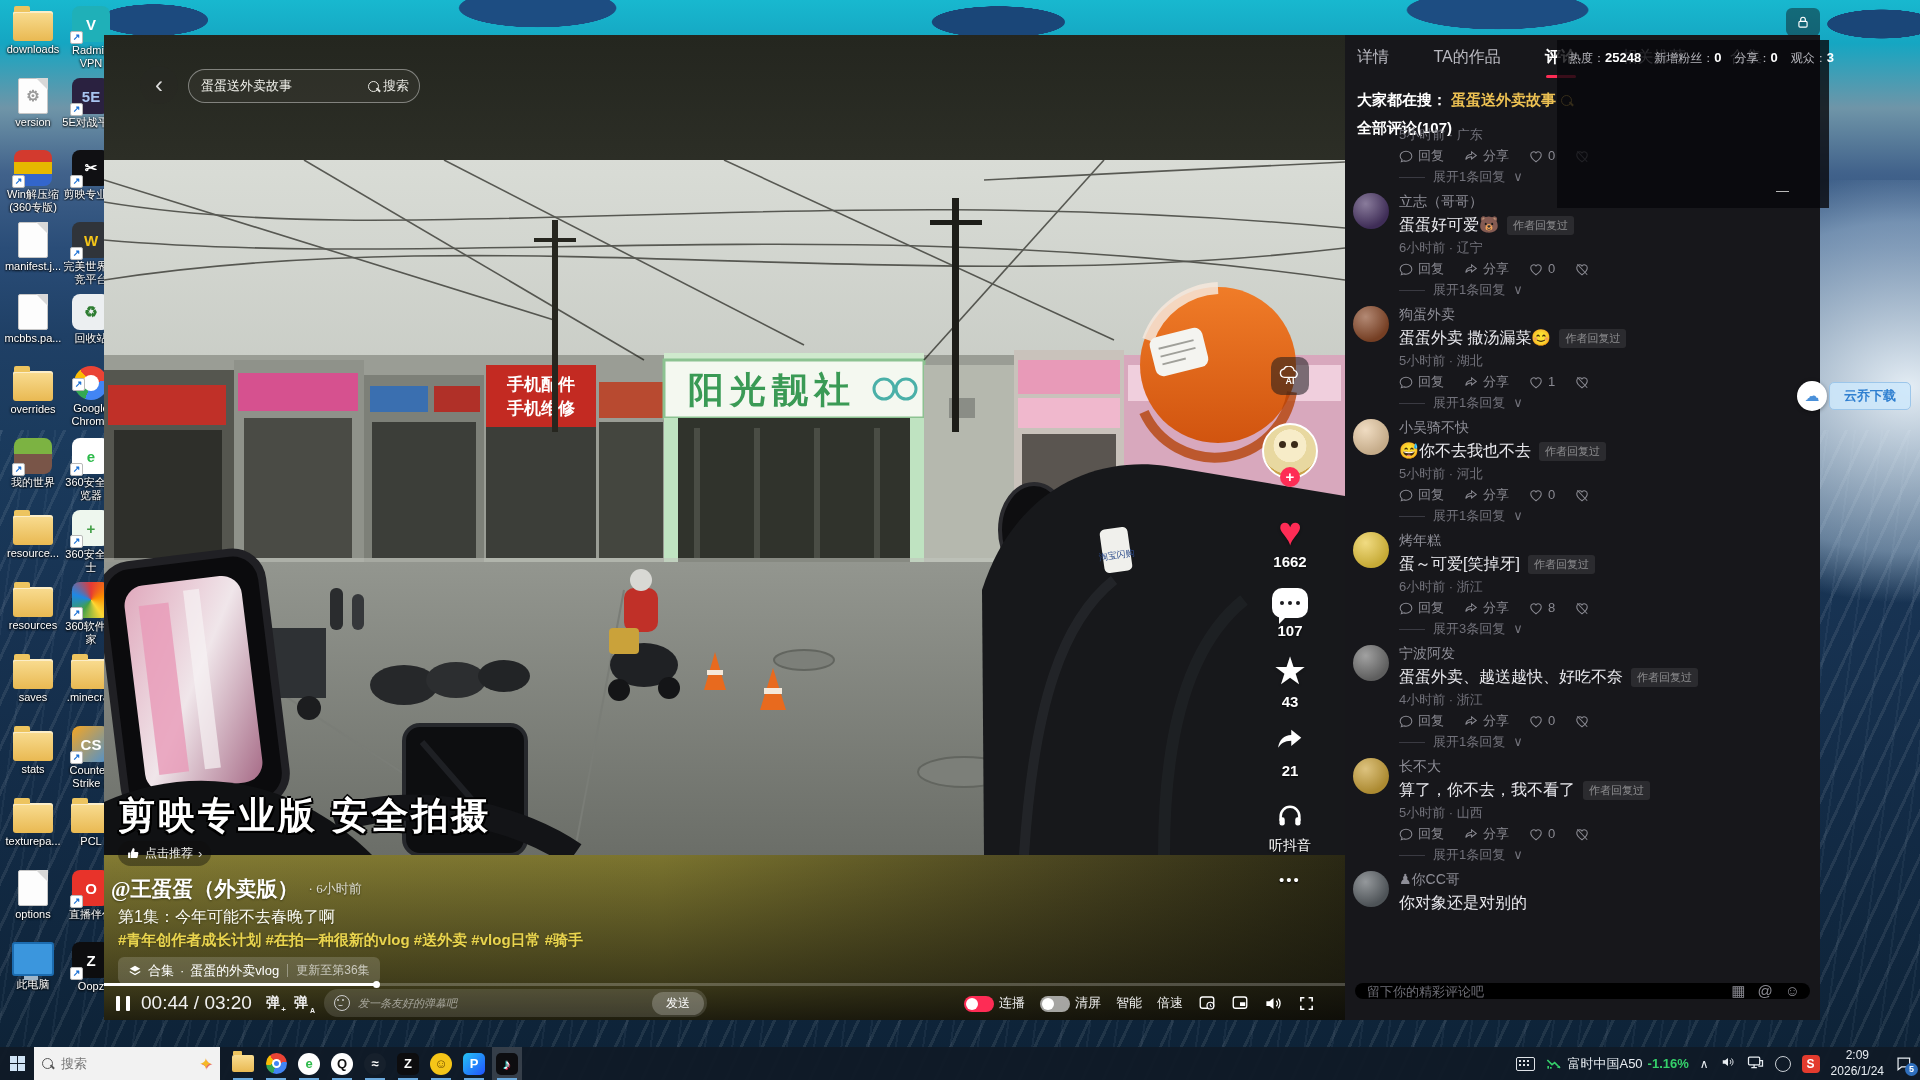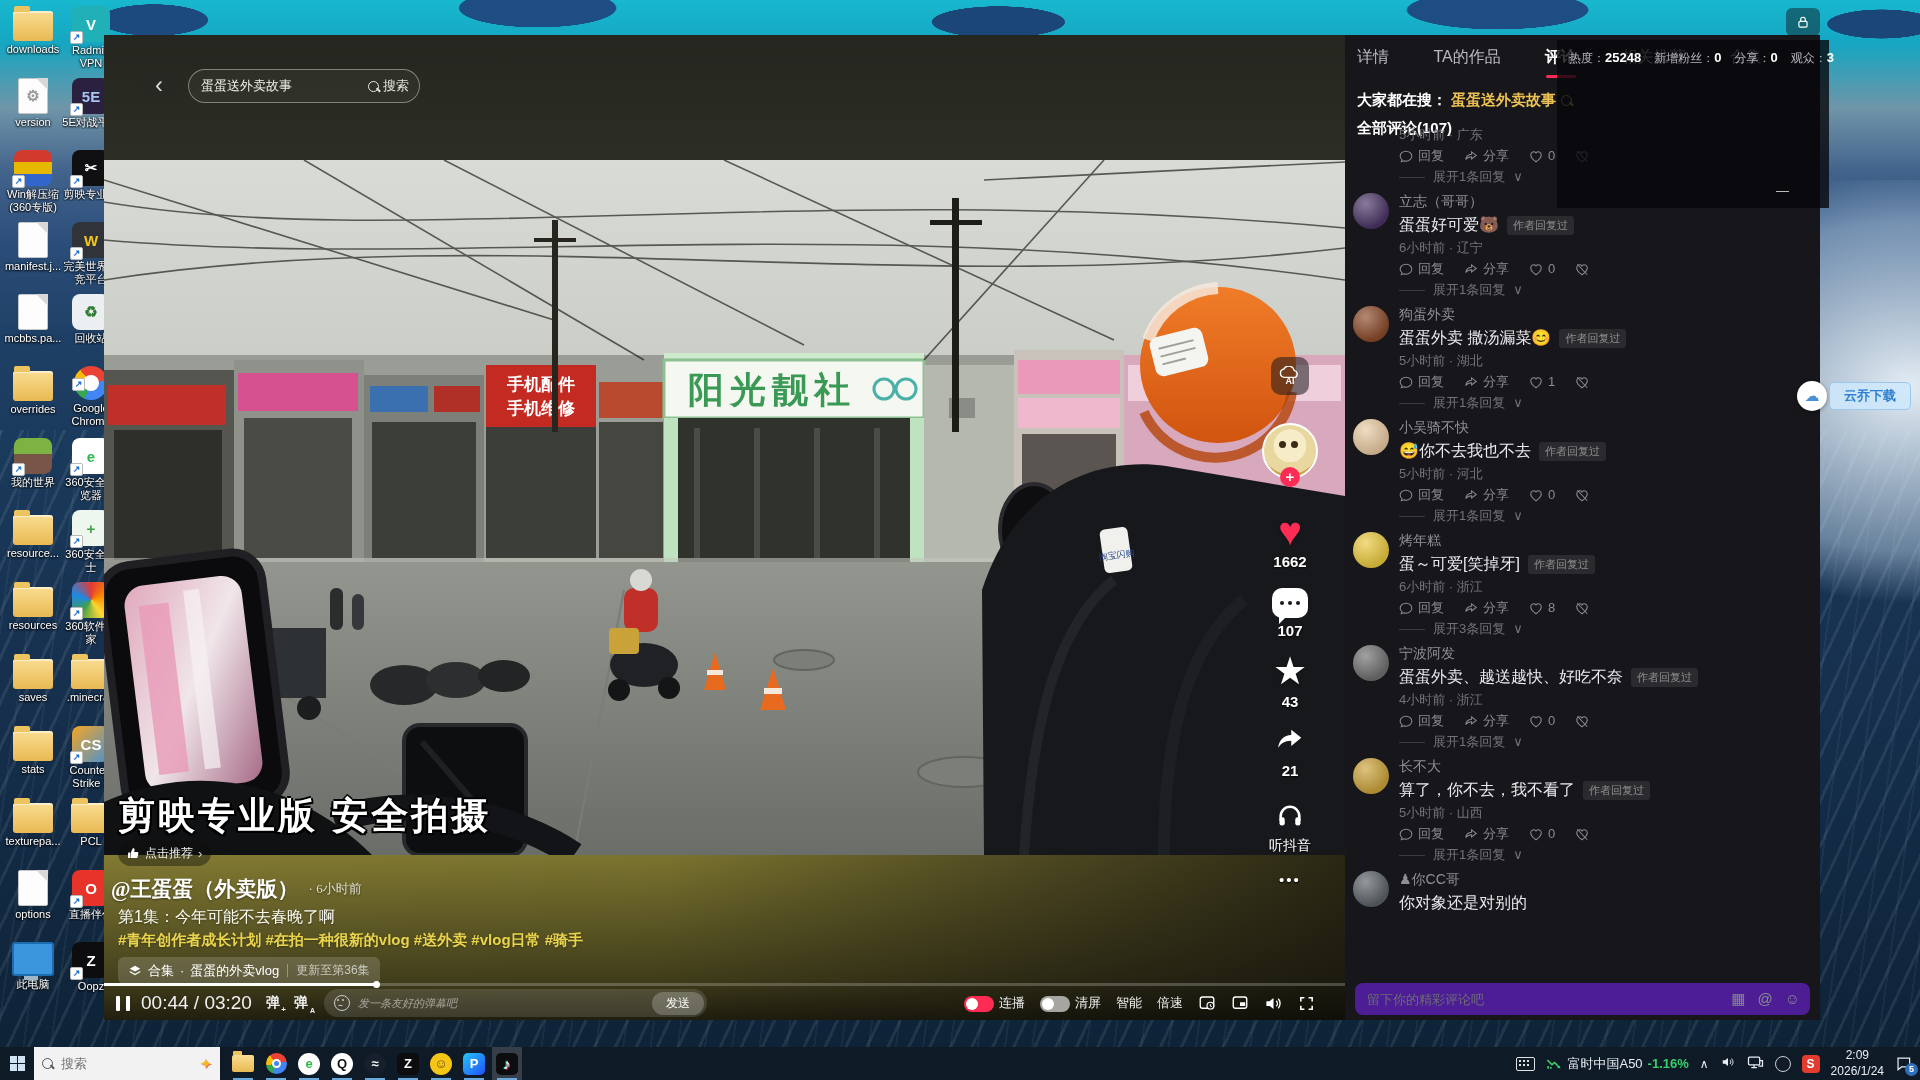--- a/index.html
+++ b/index.html
@@ -165,21 +165,21 @@
   .c-content-row{display:flex;align-items:center;gap:8px;}
   .c-content{font-size:16px;color:#e9e9ee;line-height:22px;white-space:nowrap;}
   .c-badge{flex:none;font-size:11px;color:rgba(255,255,255,.45);background:rgba(255,255,255,.09);
     padding:2px 6px;border-radius:3px;white-space:nowrap;}
   .c-meta{font-size:13px;color:#72727b;line-height:16px;}
   .c-actions{display:flex;align-items:center;gap:20px;font-size:13px;color:#8a8a92;line-height:18px;}
   .c-act{display:flex;align-items:center;gap:5px;}
   .c-expand{display:flex;align-items:center;gap:8px;font-size:13px;color:#72727b;line-height:16px;}
   .c-line{width:26px;height:1px;background:#3a3a42;}
   .comment.partial .c-main{padding-left:46px;}
-  .c-inputbar{position:absolute;left:10px;right:10px;top:948px;height:32px;border-radius:8px;background:#4c1d95;
+  .c-inputbar{position:absolute;left:10px;right:10px;top:948px;height:16px;border-radius:8px;background:#000000;
     display:flex;align-items:center;padding:0 10px;}
   .c-inputbar input{flex:1;background:transparent;border:0;outline:0;color:#ddd;font-size:13px;}
   .c-inputbar input::placeholder{color:#6d6d75;}
   .ci-icons{display:flex;gap:12px;color:#8a8a92;font-size:15px;}
 
   
   .dm-box{position:absolute;left:1557px;top:40px;width:272px;height:168px;background:rgba(8,8,11,.8);z-index:7;
     color:#fff;}
   .dm-stats{display:flex;gap:13px;padding:10px 0 0 12px;font-size:12px;white-space:nowrap;}
   .dm-stat b{font-size:13px;}

